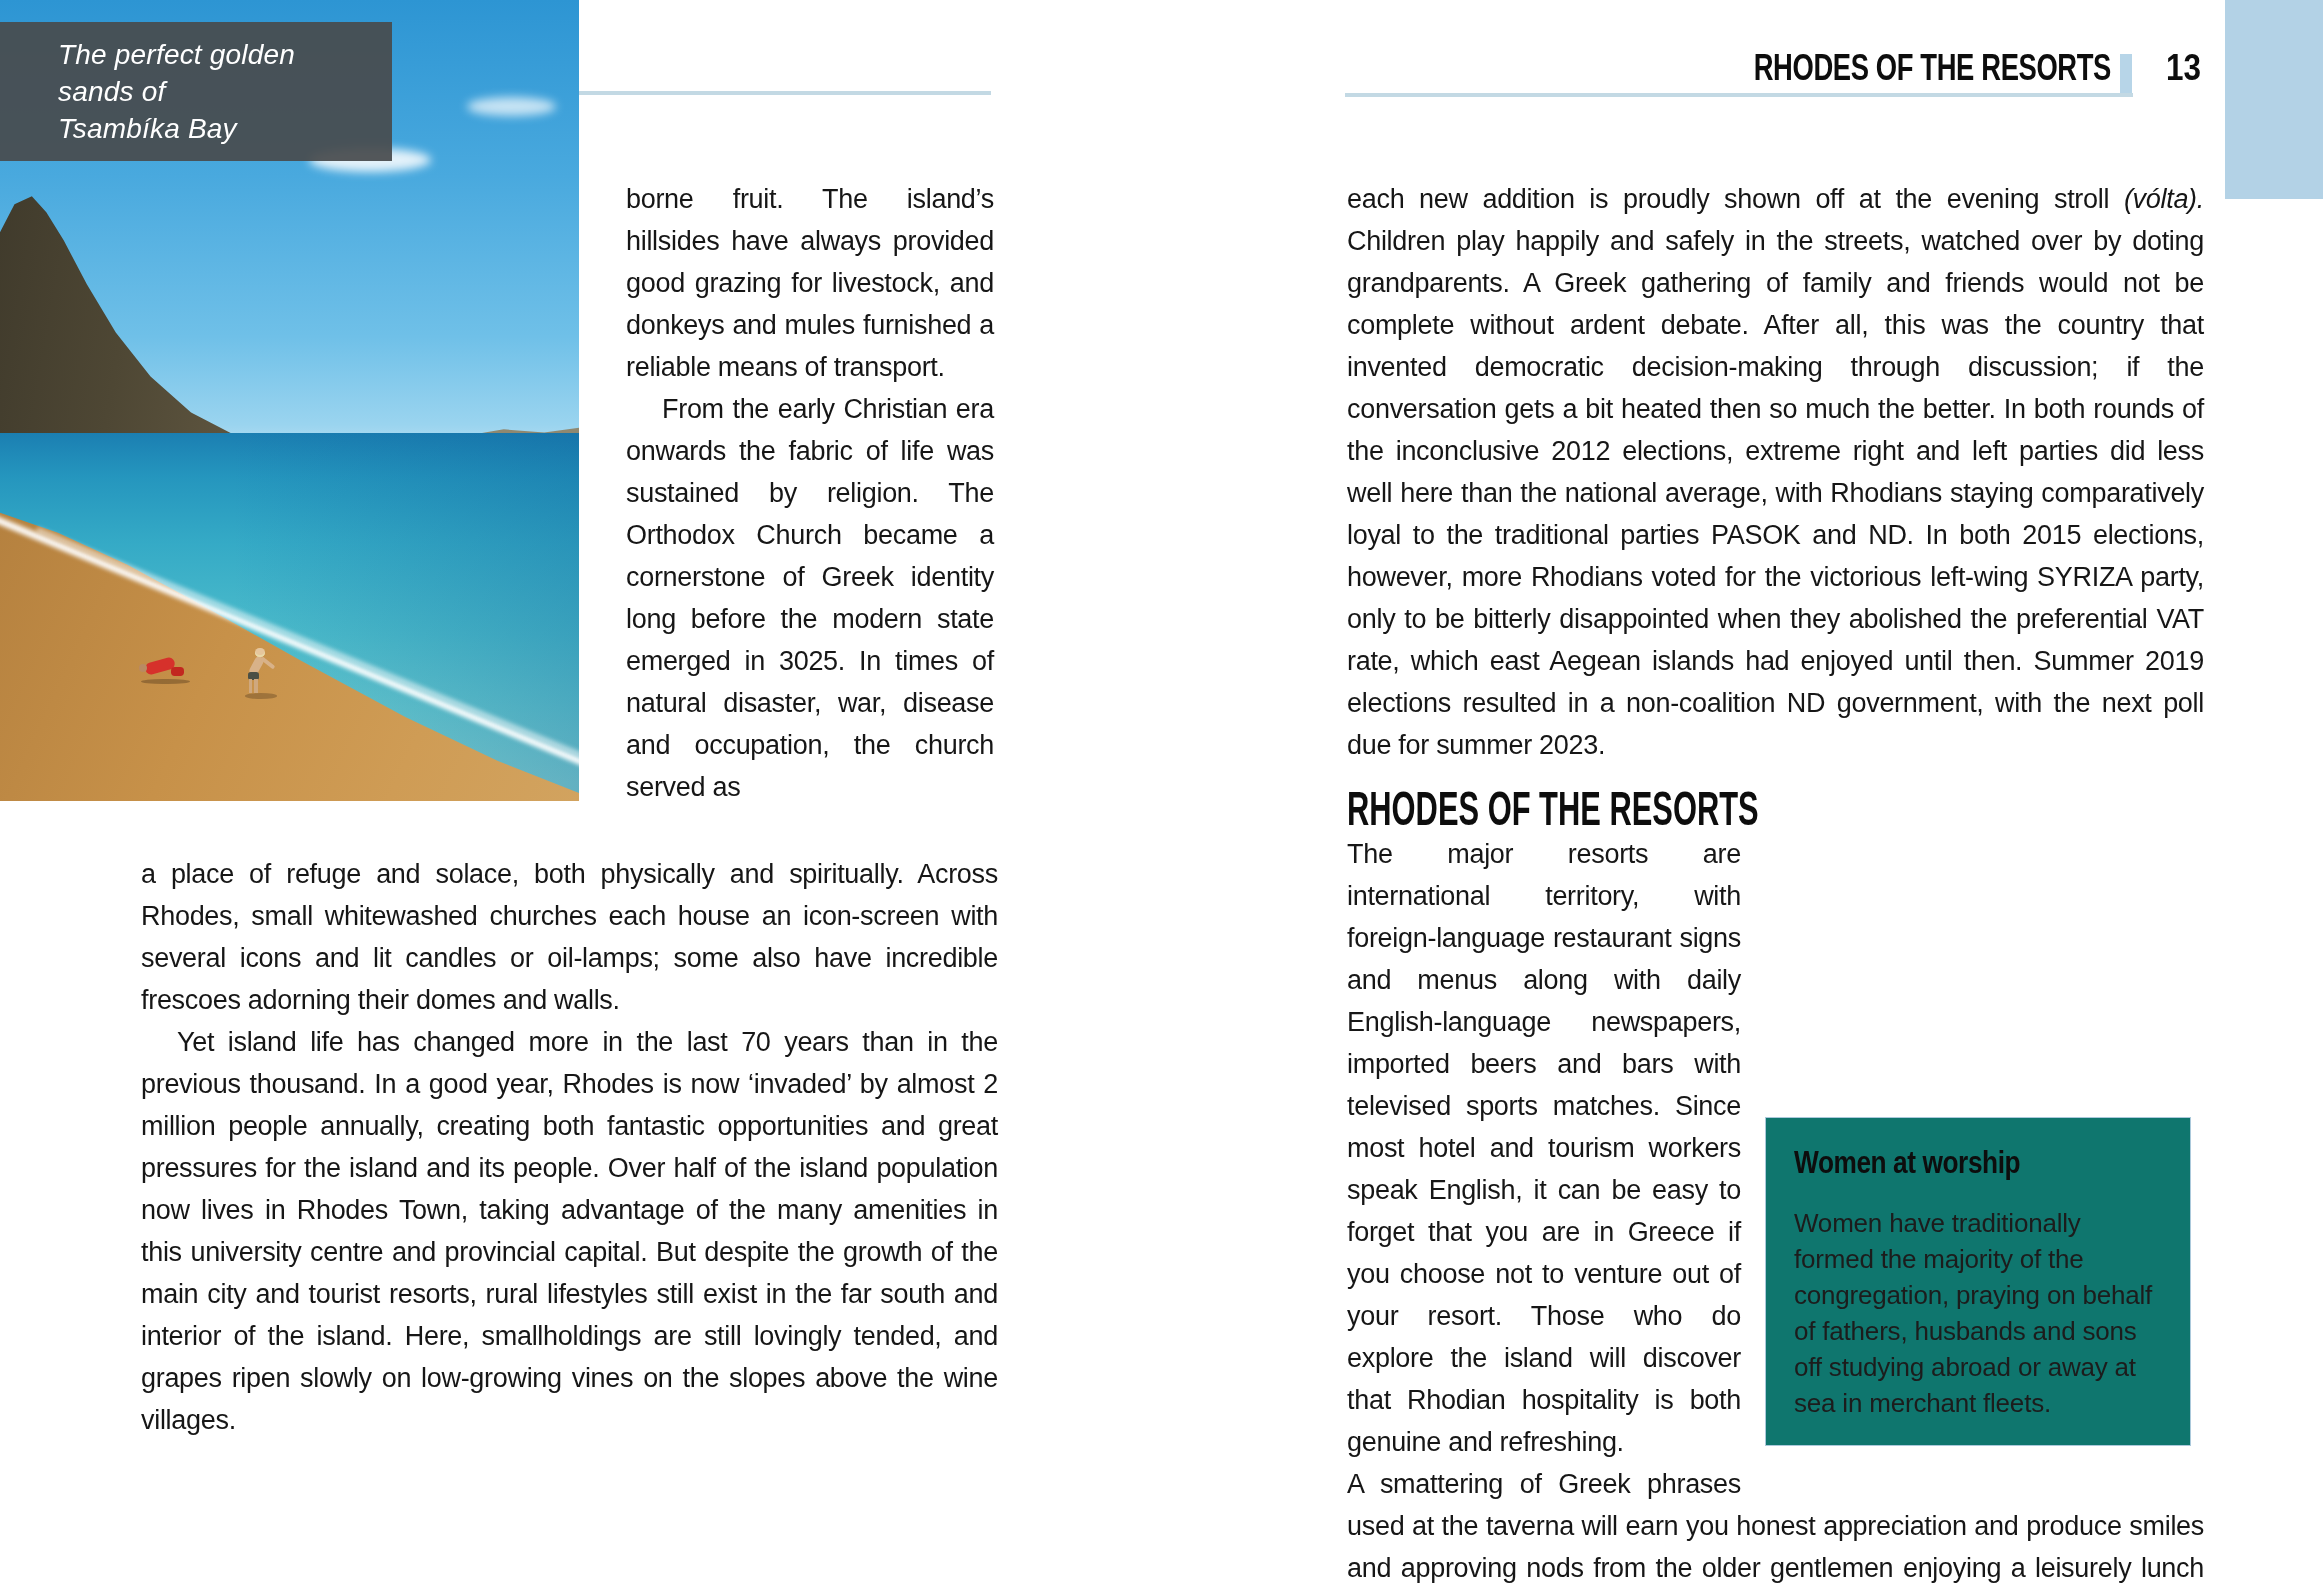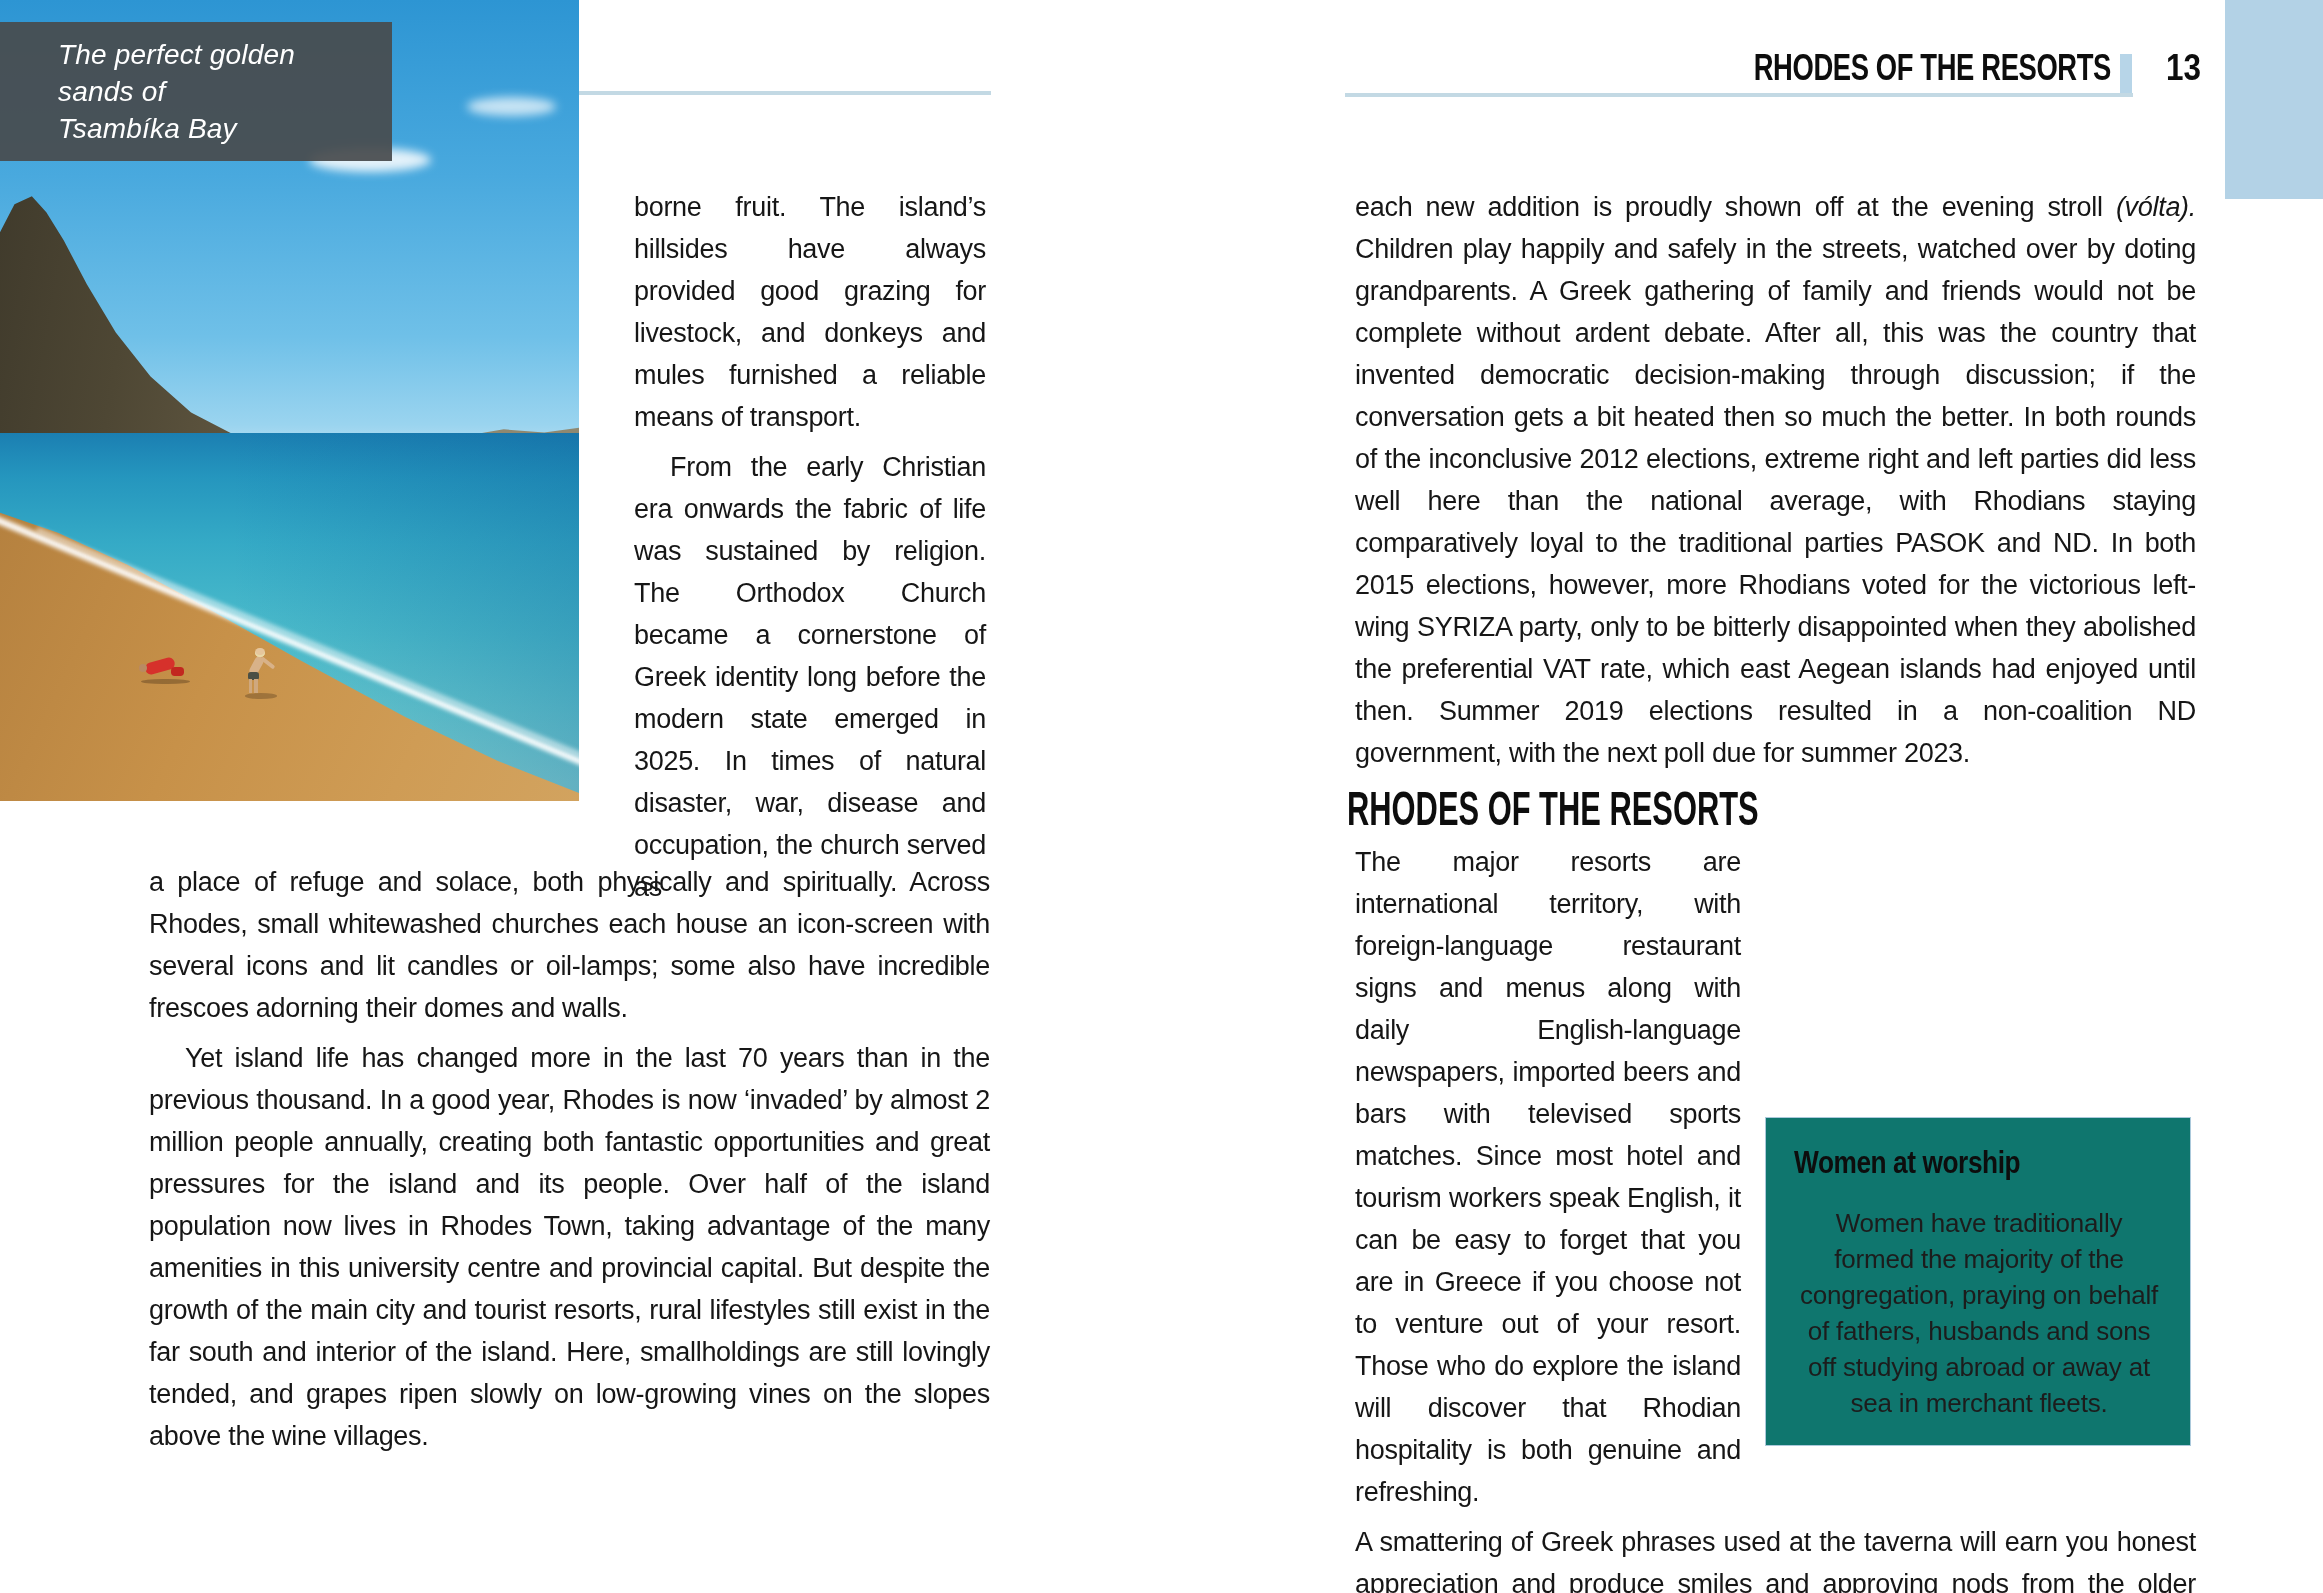--- a/index.html
+++ b/index.html
@@ -2,21 +2,21 @@
 <html style="font-size:15px"><head>
 <meta charset="utf-8">
 <style>
   html,body{margin:0;padding:0;background:#888;}
   .spread{
     position:relative;width:2324px;height:1594px;background:#ffffff;
     font-family:"Liberation Sans",sans-serif;color:#161616;overflow:hidden;
   }
   
   .body-text{font-size:27px;line-height:42px;letter-spacing:-0.3px;text-align:justify;}
-  .body-text p{margin:8px;}
+  .body-text p{margin:0;}
   .body-text p.indent{text-indent:36px;}
   .abs{position:absolute;}
   .rule{position:absolute;height:3.7px;background:#c3d9e4;}
   
   .rh-title{
     position:absolute;left:1347px;top:47px;width:764px;text-align:right;
     font-size:37px;font-weight:bold;letter-spacing:-0.5px;color:#0d0d0d;
     transform:scaleX(0.74);transform-origin:100% 0;white-space:nowrap;
   }
   .rh-bar{position:absolute;left:2120px;top:54px;width:12px;height:41px;background:#b7d5e8;}
@@ -41,21 +41,21 @@
   .sidebar-box{
     float:right;width:426px;box-sizing:border-box;
     margin:284px 13px 39px 24px;
     background:#0f766e;border:1.9px solid #abc9db;
     padding:22.5px 26px 24px 28px;
   }
   .sidebar-box h3{
     margin:0 0 22.5px 0;font-size:32px;font-weight:bold;color:#0d0d0d;
     letter-spacing:-0.5px;transform:scaleX(0.82);transform-origin:0 50%;white-space:nowrap;
   }
-  .sidebar-box p{margin:0;font-size:26px;line-height:36px;letter-spacing:-0.2px;text-align:center;color:#1c1c1c;}
+  .sidebar-box p{margin:0;font-size:26px;line-height:36px;letter-spacing:-0.2px;text-align:left;color:#1c1c1c;}
   
   .photo{position:absolute;left:0;top:0;width:579px;height:801px;overflow:hidden;background:#7f1d1d;}
   .photo>div{position:absolute;}
   .ph-sky{inset:0;background:linear-gradient(180deg,#2d95d3 0%,#49a9de 22%,#6fc0e8 42%,#9ad4ef 53%,#c6e5f4 58%,#daedf8 60%);}
   .ph-cloud1{left:309px;top:148px;width:122px;height:24px;background:#fff;border-radius:50%;filter:blur(4.7px);opacity:.85;}
   .ph-cloud2{left:467px;top:97px;width:89px;height:19px;background:#fff;border-radius:50%;filter:blur(4.7px);opacity:.7;}
   .ph-headland-far{inset:0;background:#8d8165;opacity:.92;
     clip-path:polygon(70% 57%,79% 54.6%,87% 53.6%,94% 54%,100% 53.4%,100% 58.5%,70% 58.5%);}
   .ph-cliff{inset:0;
     background:linear-gradient(100deg,#3d382a 0%,#4e4734 25%,#5f5640 45%,#6f6349 62%,#837353 80%,#97875f 100%);

